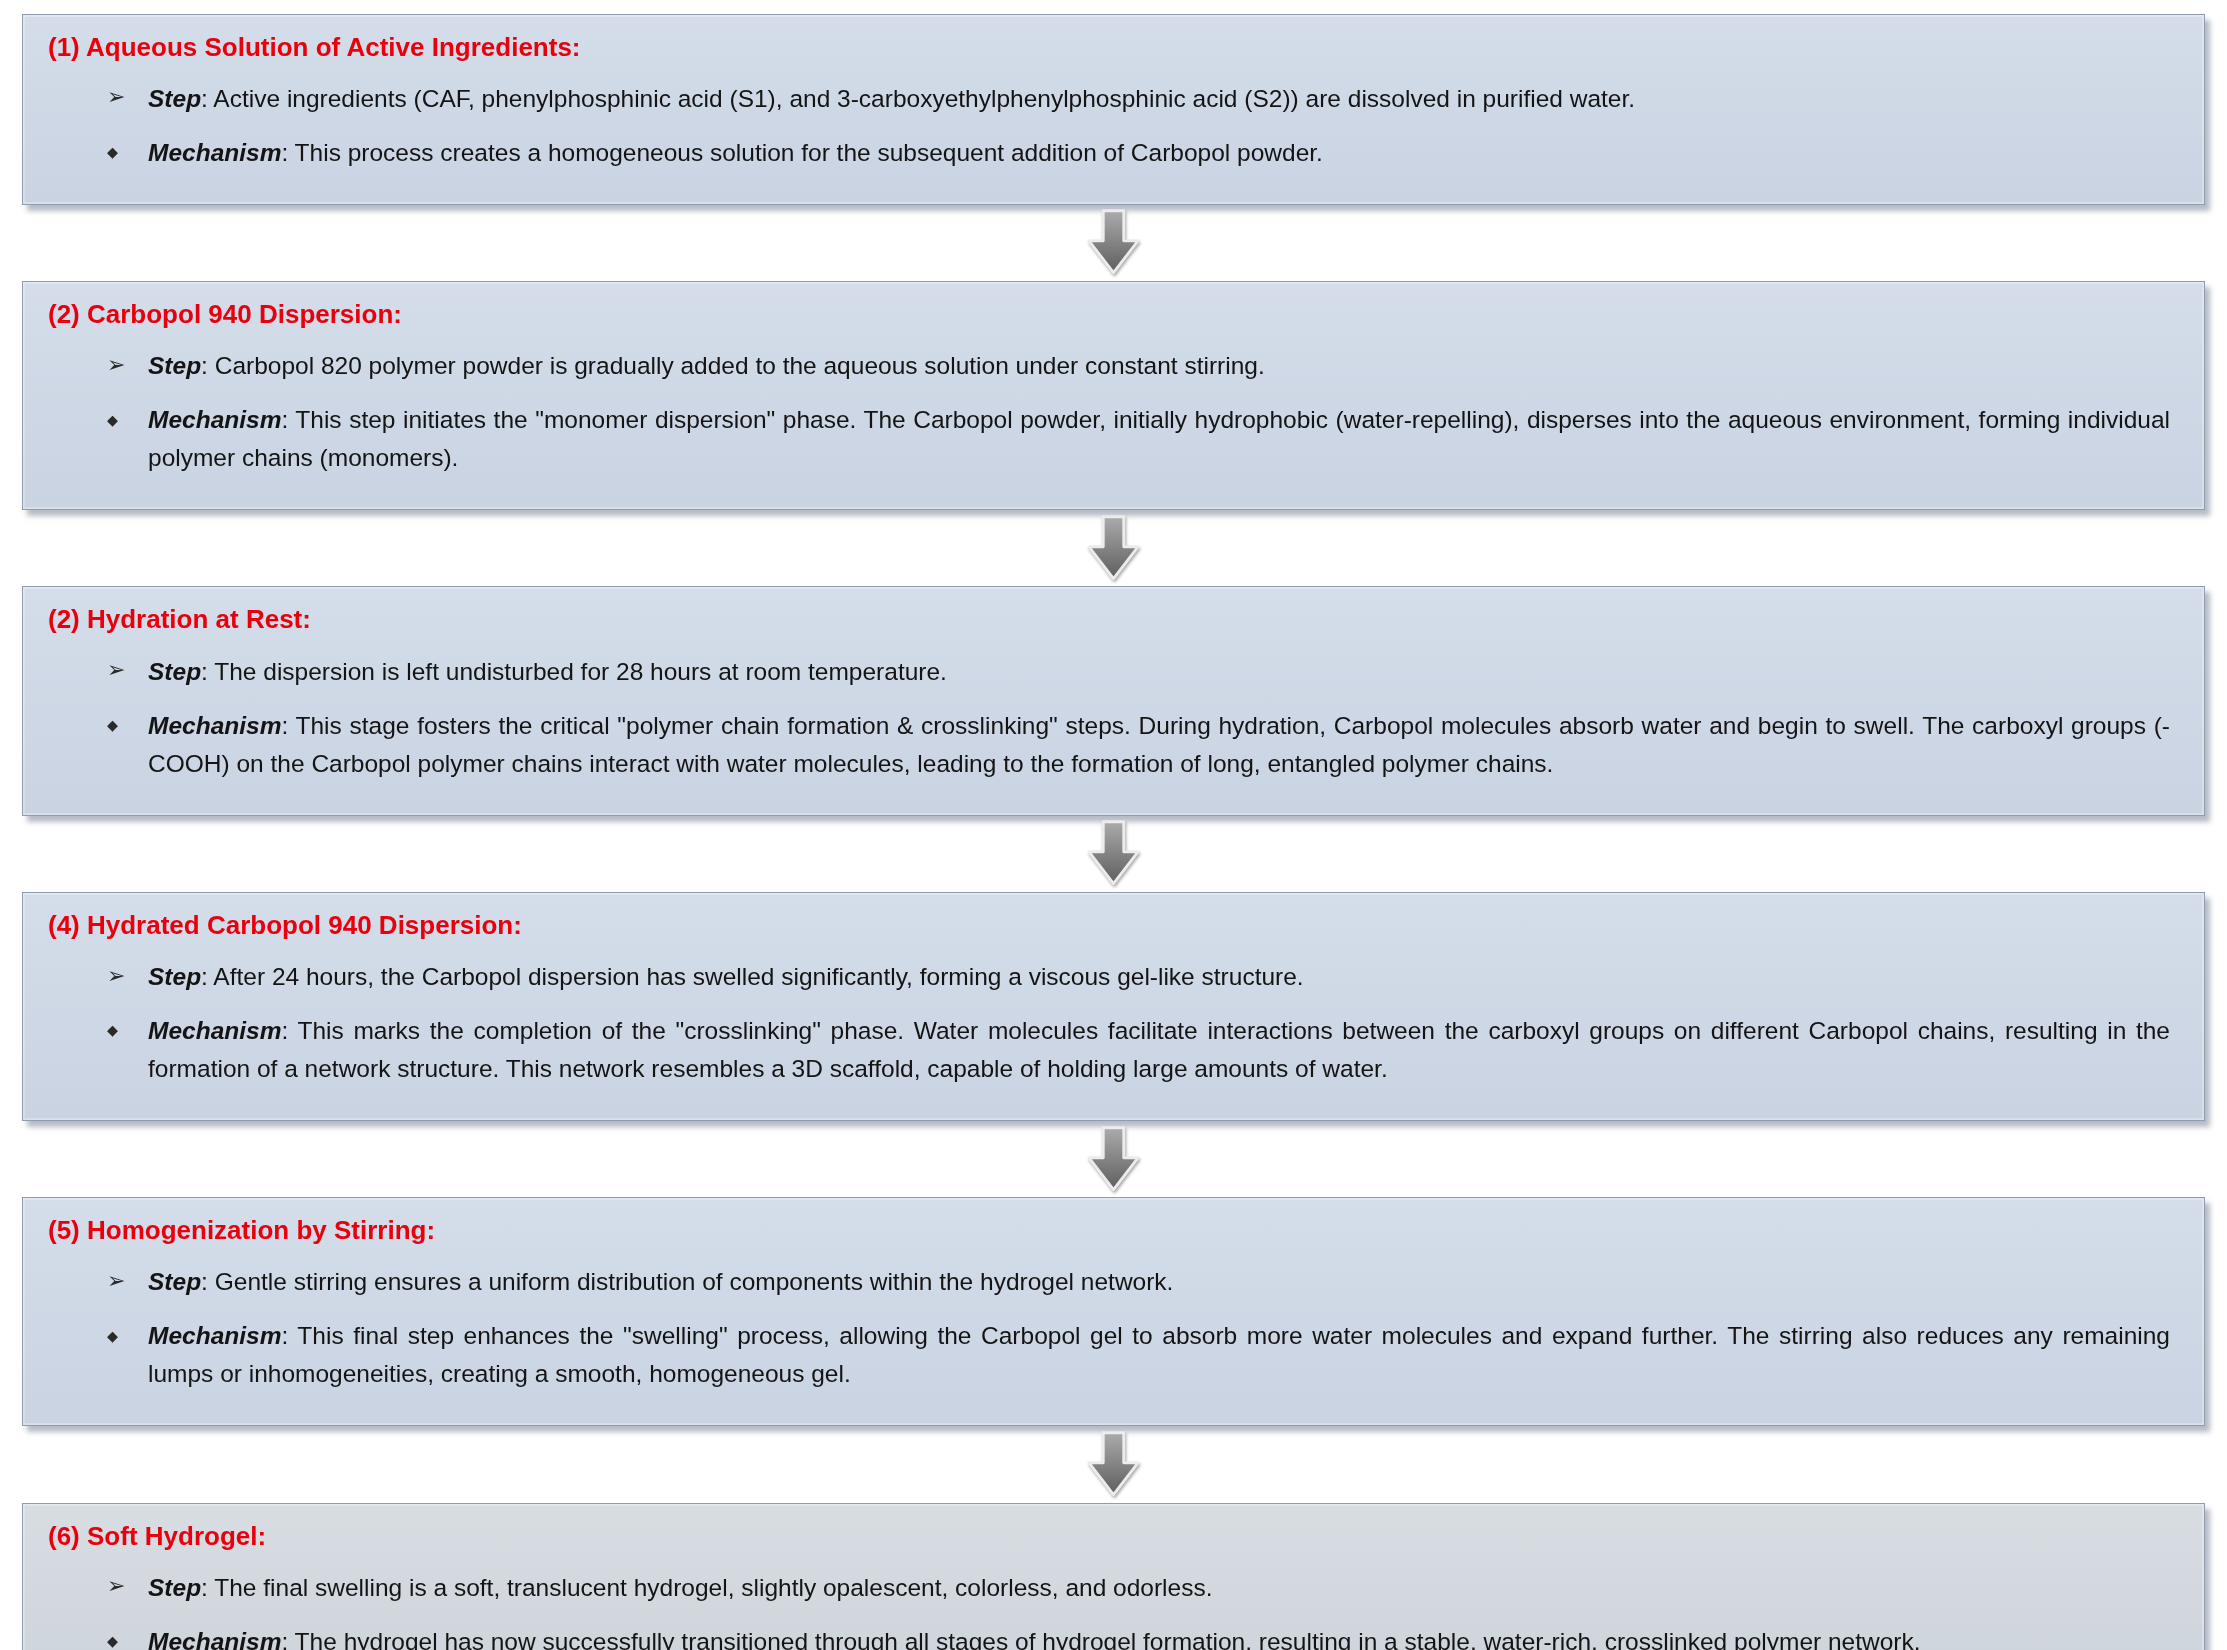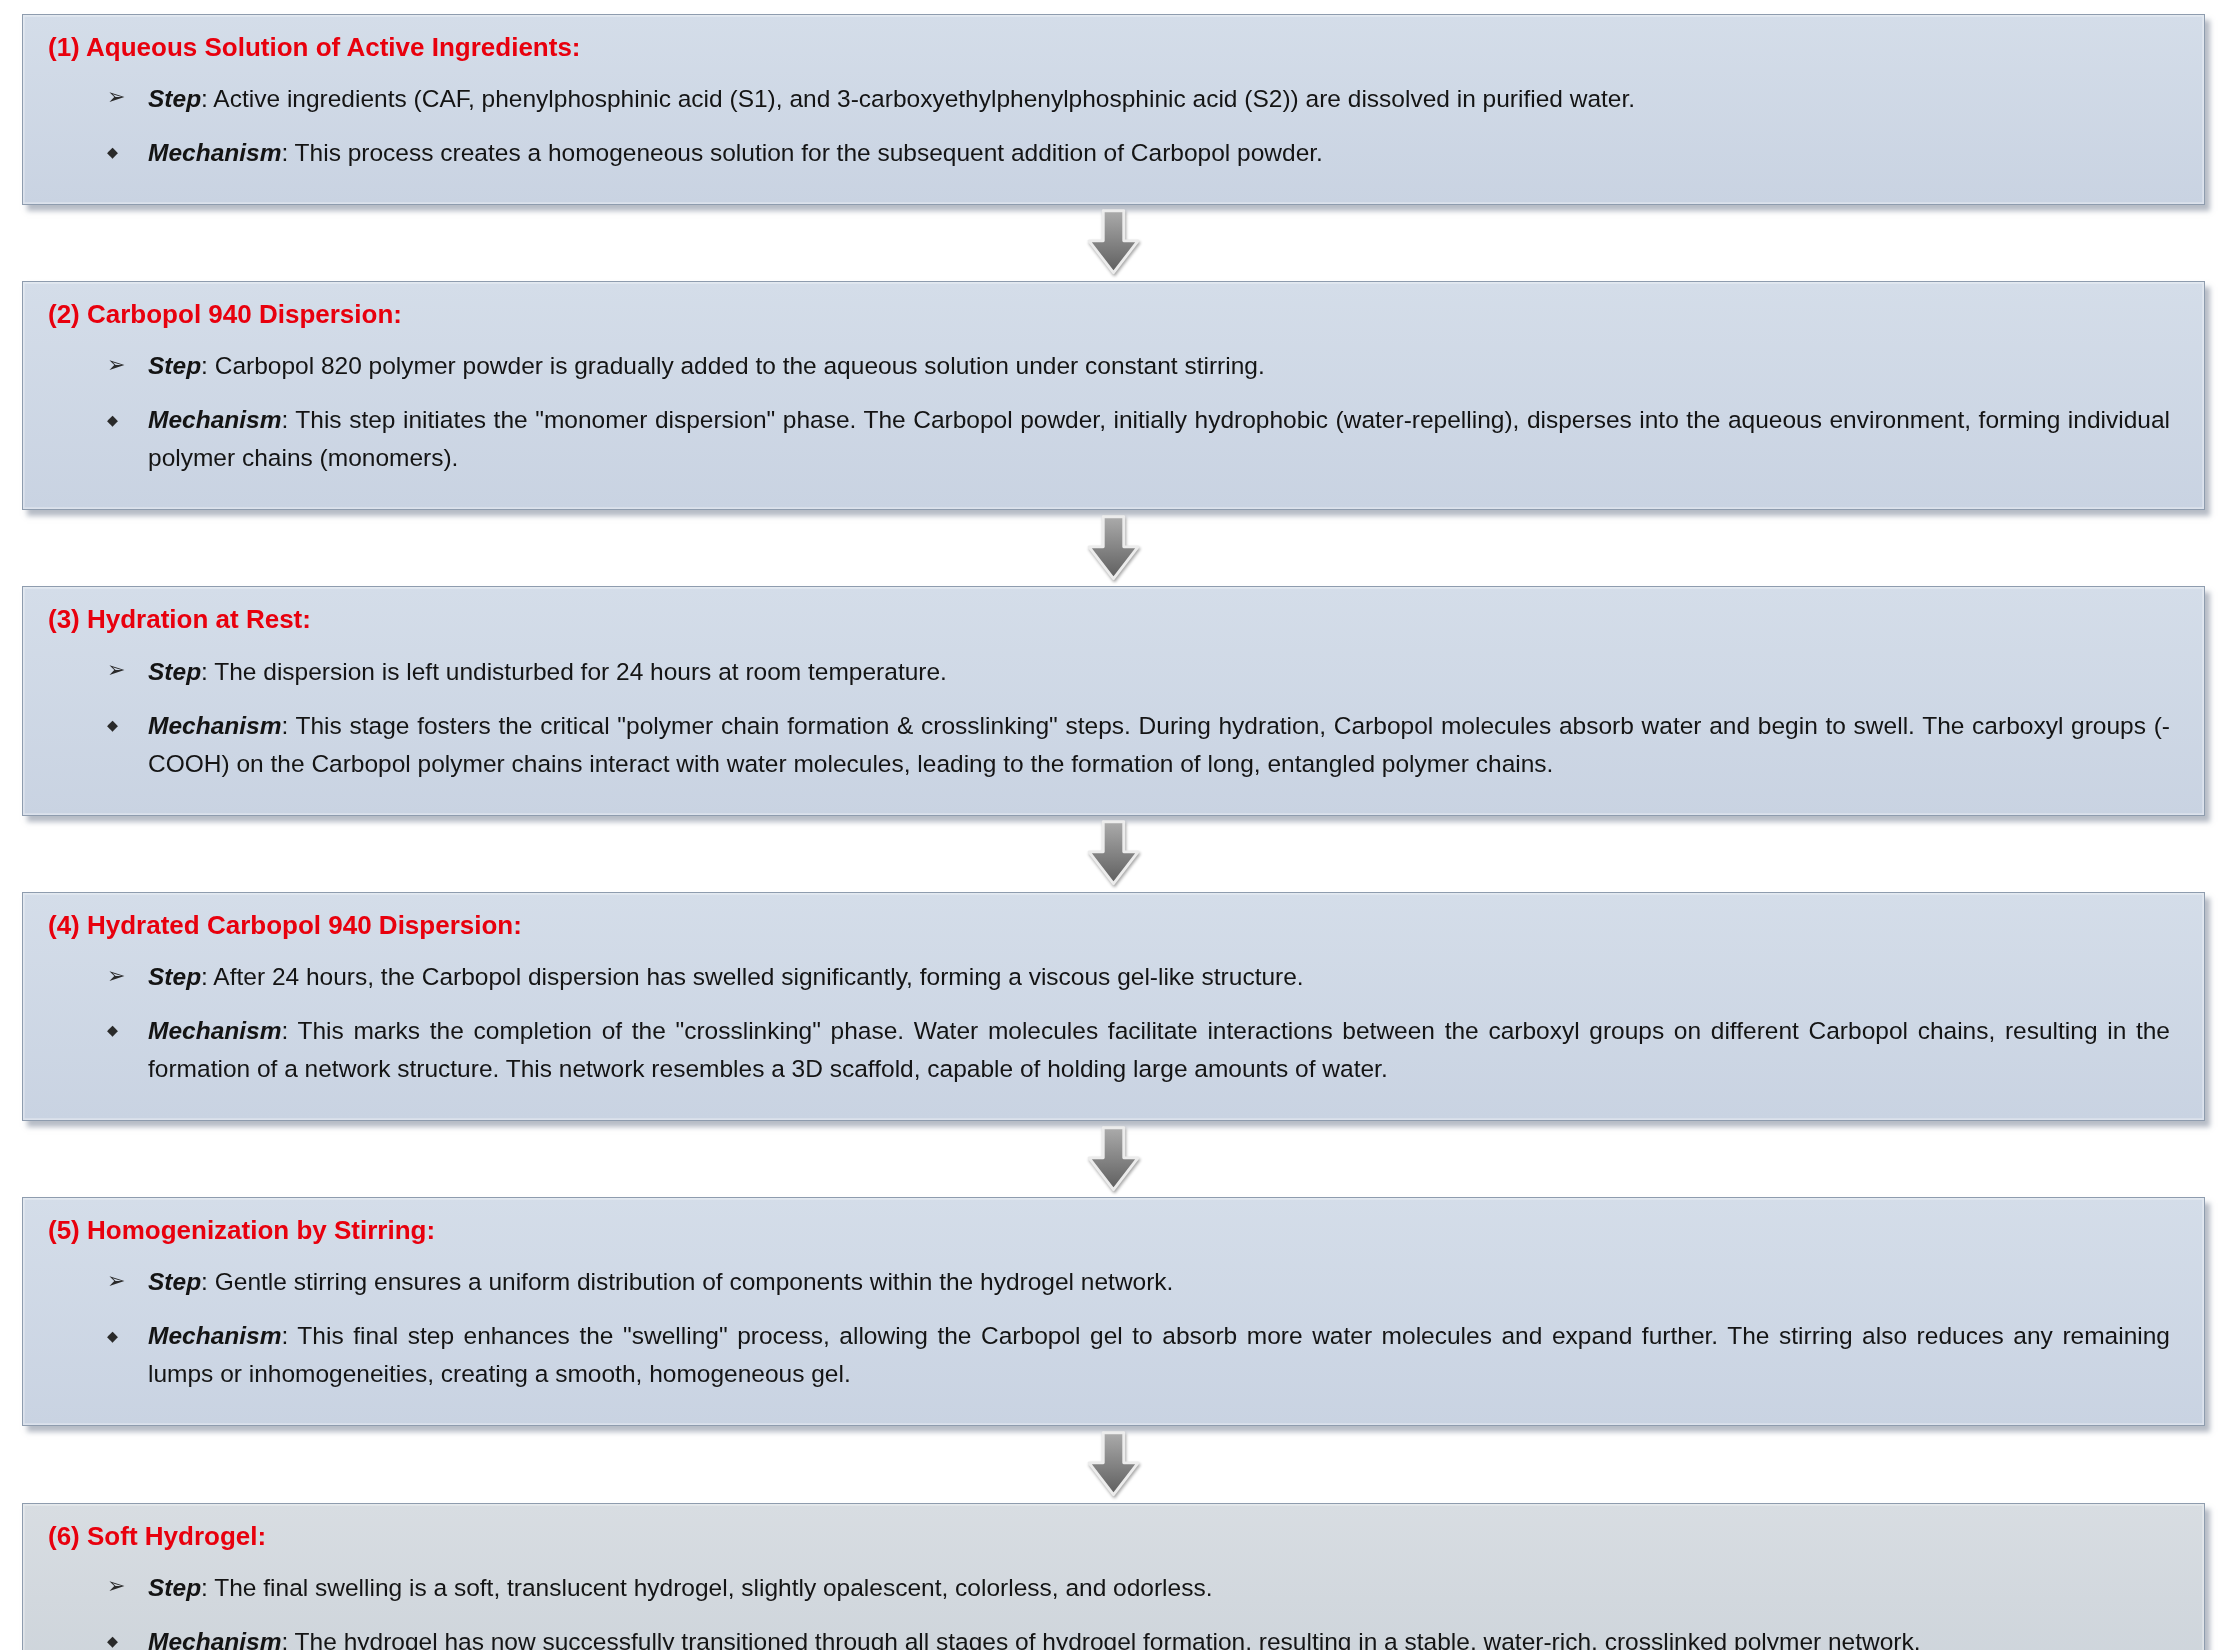--- a/index.html
+++ b/index.html
@@ -117,24 +117,24 @@
     </div>
   </section>
 
   <div class="arrow-wrap">
     <svg width="55" height="66" viewBox="0 0 96 116">
       <polygon points="30,3 66,3 66,56 91,56 48,112 5,56 30,56" fill="url(#arrowGrad)" stroke="#ececec" stroke-width="5" stroke-linejoin="round"></polygon>
     </svg>
   </div>
 
   <section class="box">
-    <h2 class="box-title">(3) Hydration at Rest:</h2>
+    <h2 class="box-title">(2) Hydration at Rest:</h2>
     <div class="line">
       <span class="bullet arrowhead">➢</span>
-      <p class="text"><span class="lbl">Step</span><span>: The dispersion is left undisturbed for 24 hours at room temperature.</span></p>
+      <p class="text"><span class="lbl">Step</span><span>: The dispersion is left undisturbed for 28 hours at room temperature.</span></p>
     </div>
     <div class="line">
       <span class="bullet diamond">◆</span>
       <p class="text"><span class="lbl">Mechanism</span><span>: This stage fosters the critical "polymer chain formation &amp; crosslinking" steps. During hydration, Carbopol molecules absorb water and begin to swell. The carboxyl groups (-COOH) on the Carbopol polymer chains interact with water molecules, leading to the formation of long, entangled polymer chains.</span></p>
     </div>
   </section>
 
   <div class="arrow-wrap">
     <svg width="55" height="66" viewBox="0 0 96 116">
       <polygon points="30,3 66,3 66,56 91,56 48,112 5,56 30,56" fill="url(#arrowGrad)" stroke="#ececec" stroke-width="5" stroke-linejoin="round"></polygon>

